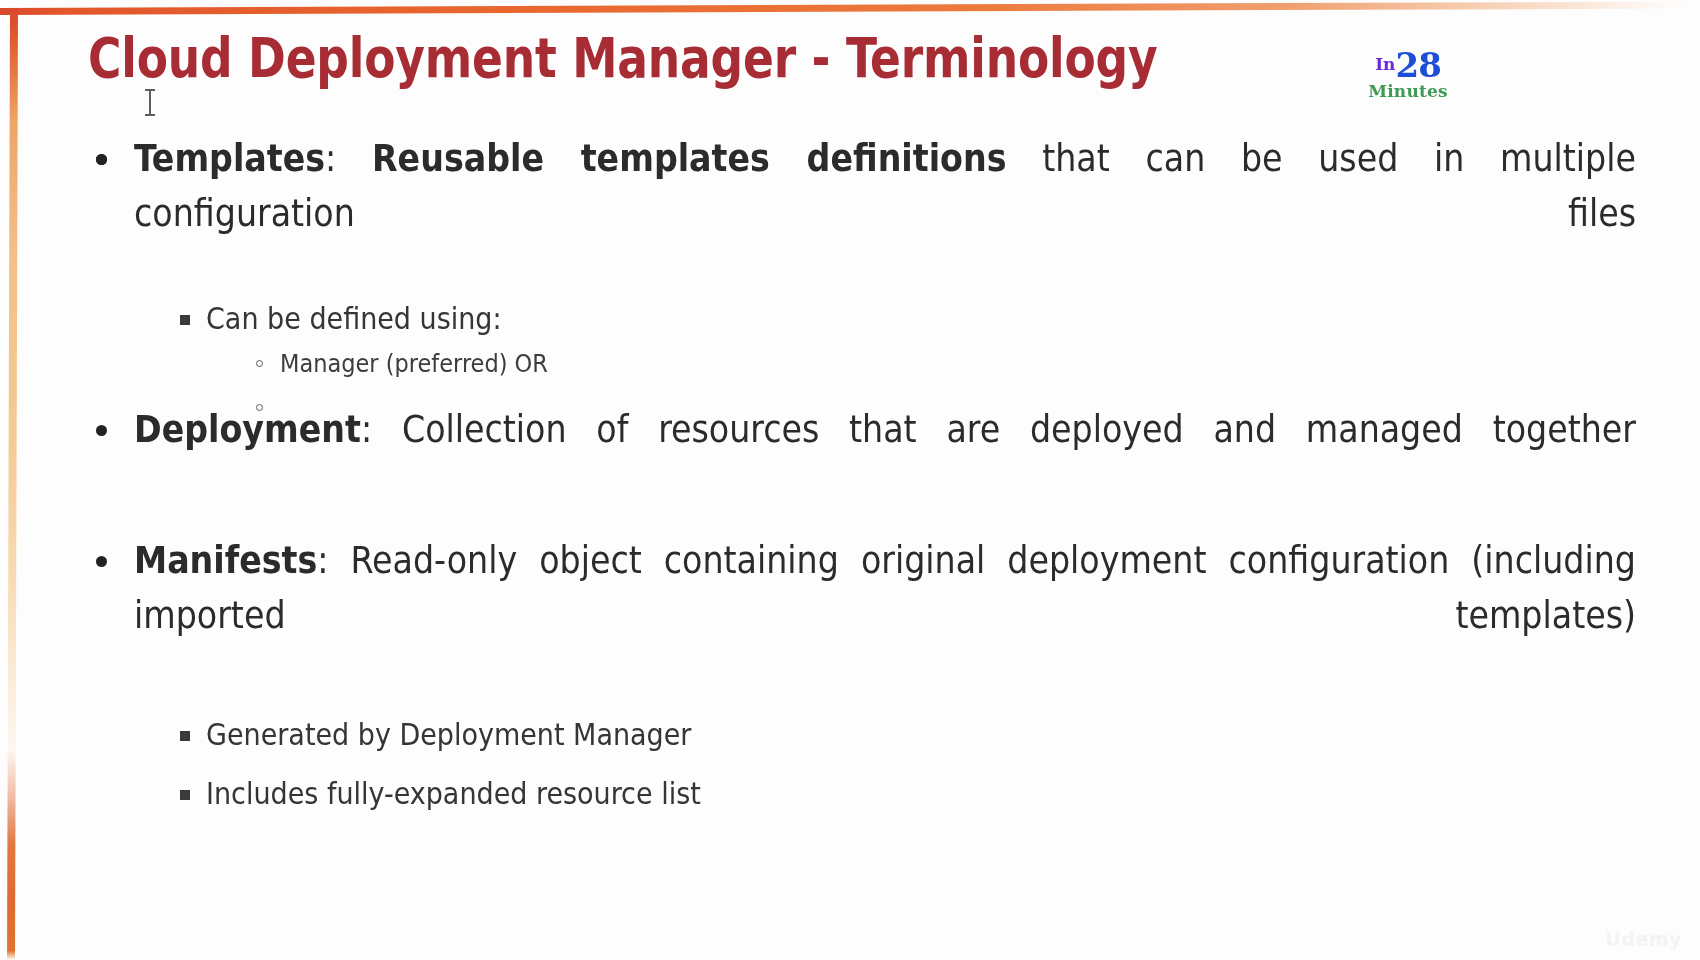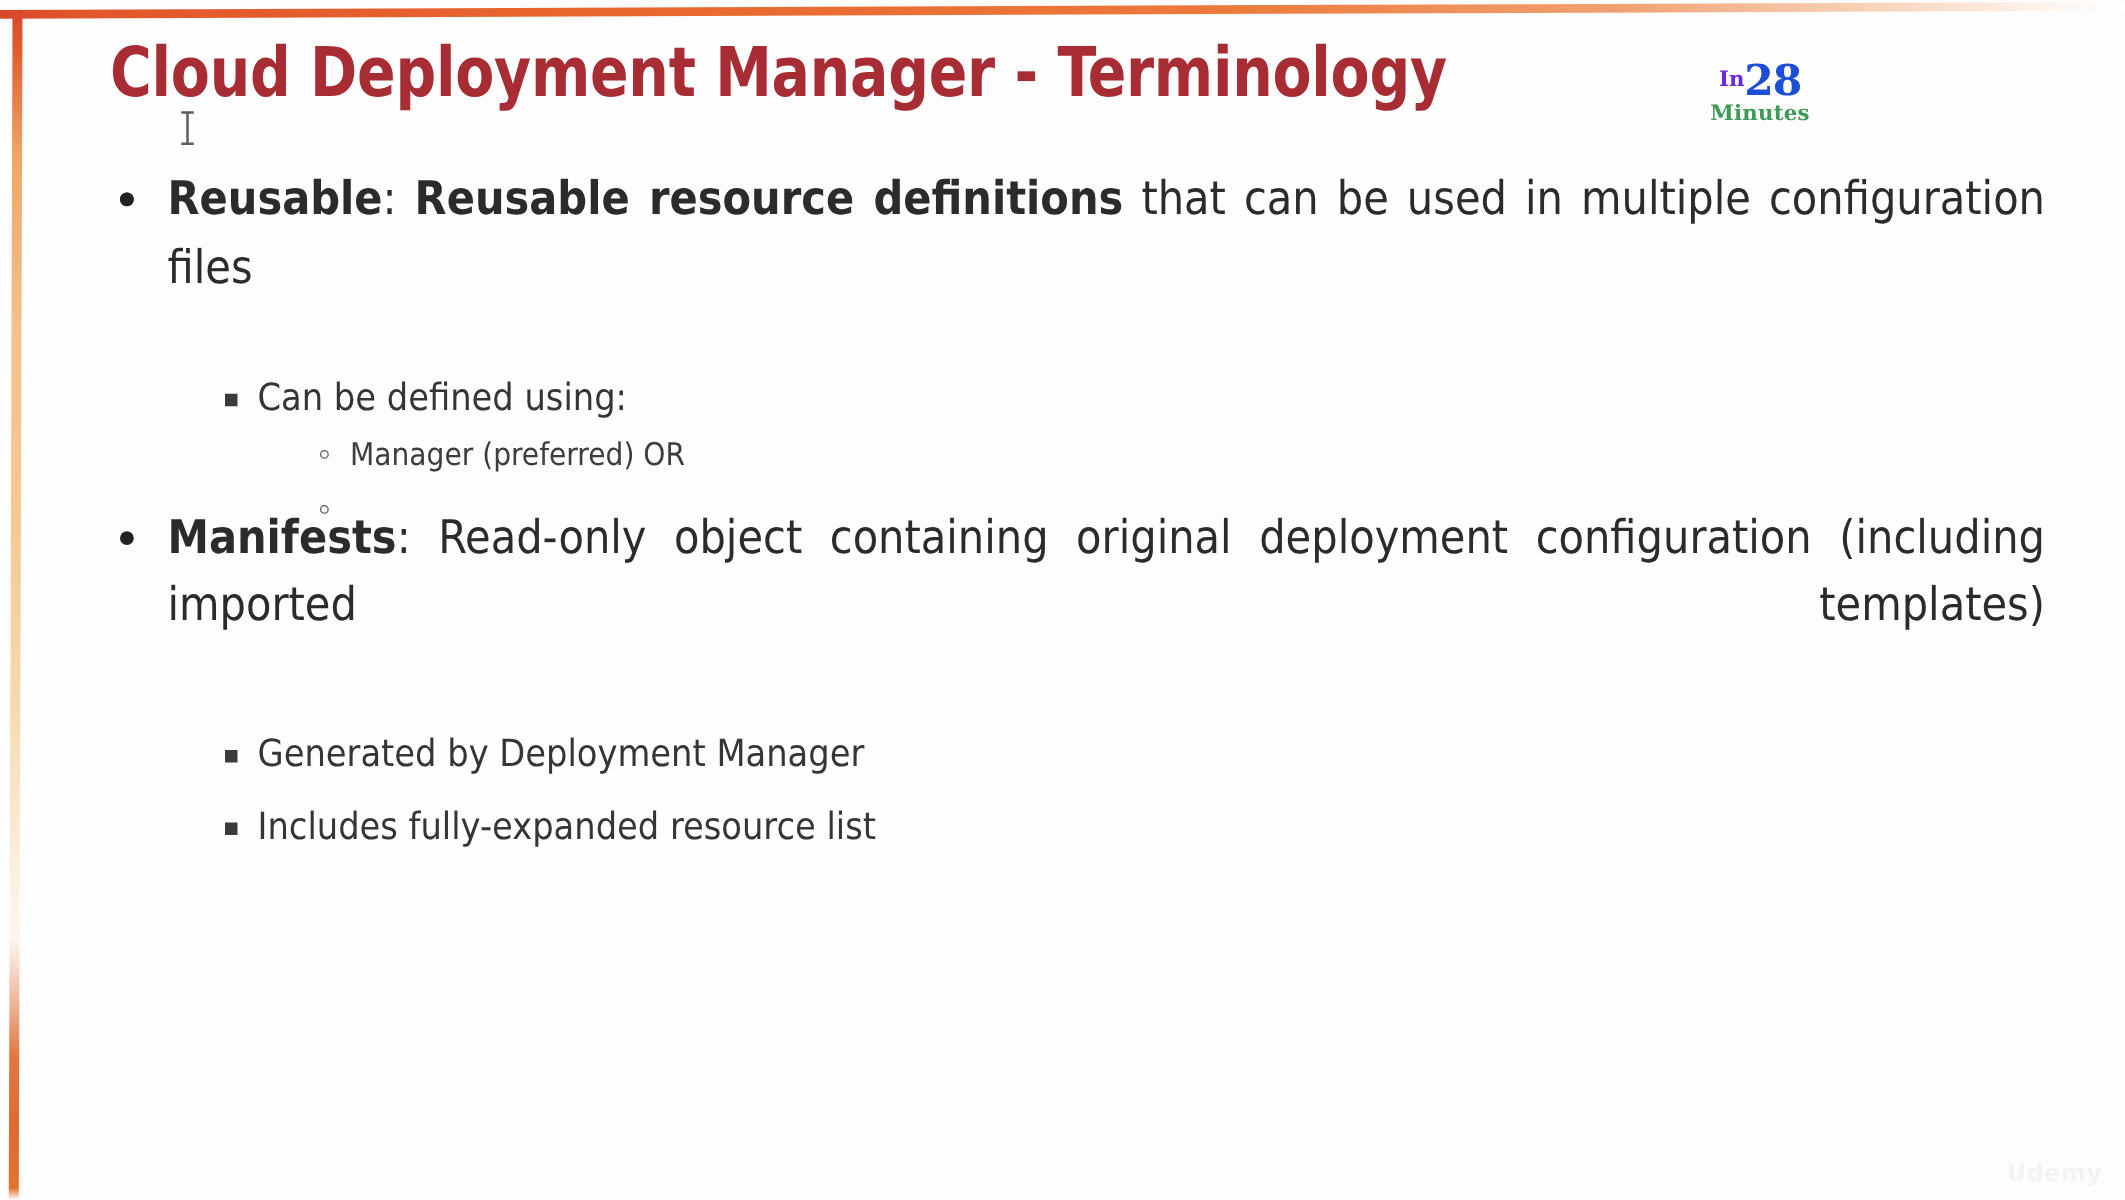--- a/index.html
+++ b/index.html
@@ -293,40 +293,44 @@
 
   <div id="slide-body">
     <ul class="lvl1">
 
       <li class="b1" id="b-configuration">
         <span class="bullet"></span>
       </li>
 
       <li class="b1" id="b-templates">
         <span class="bullet"></span>
-        <span class="just"><span class="term">Reusable</span><span>: </span><span class="emph">Reusable resource definitions</span><span> that can be used in multiple configuration files</span></span>
+        <span class="just"><span class="term">Templates</span><span>: </span><span class="emph">Reusable templates definitions</span><span> that can be used in multiple configuration files</span></span>
 
         <ul class="lvl2">
           <li class="b2">
             <span class="bullet"></span>
             <span>Can be defined using:</span>
 
             <ul class="lvl3">
               <li class="b3">
                 <span class="bullet"></span>
                 <span>Manager (preferred) OR</span>
               </li>
               <li class="b3">
                 <span class="bullet"></span>
               </li>
             </ul>
           </li>
         </ul>
       </li>
 
+      <li class="b1" id="b-deployment">
+        <span class="bullet"></span>
+        <span class="just"><span class="term">Deployment</span><span>: Collection of resources that are deployed and managed together</span></span>
+      </li>
 
       <li class="b1" id="b-manifests">
         <span class="bullet"></span>
         <span class="just"><span class="term">Manifests</span><span>: Read-only object containing original deployment configuration (including imported templates)</span></span>
 
         <ul class="lvl2" id="manifest-sublist">
           <li class="b2">
             <span class="bullet"></span>
             <span>Generated by Deployment Manager</span>
           </li>

